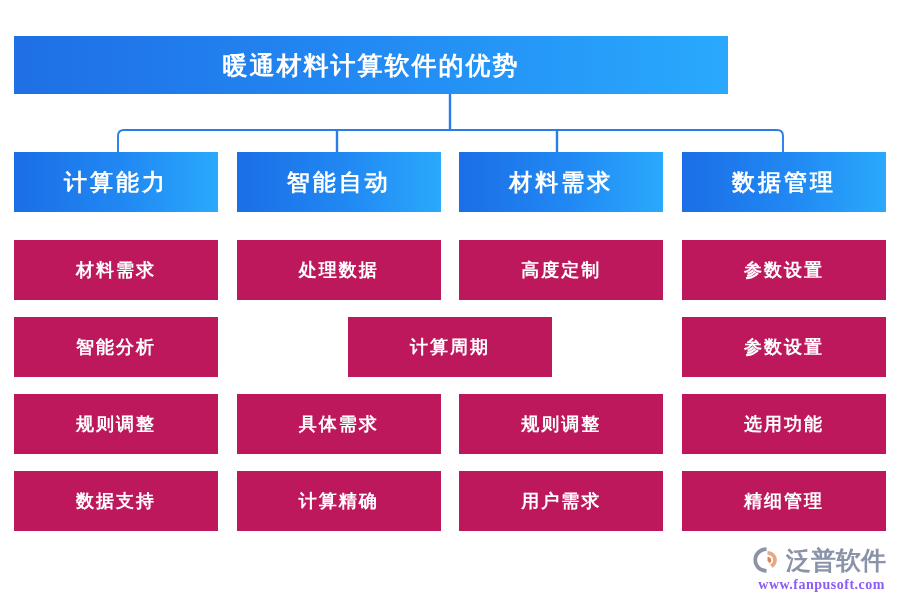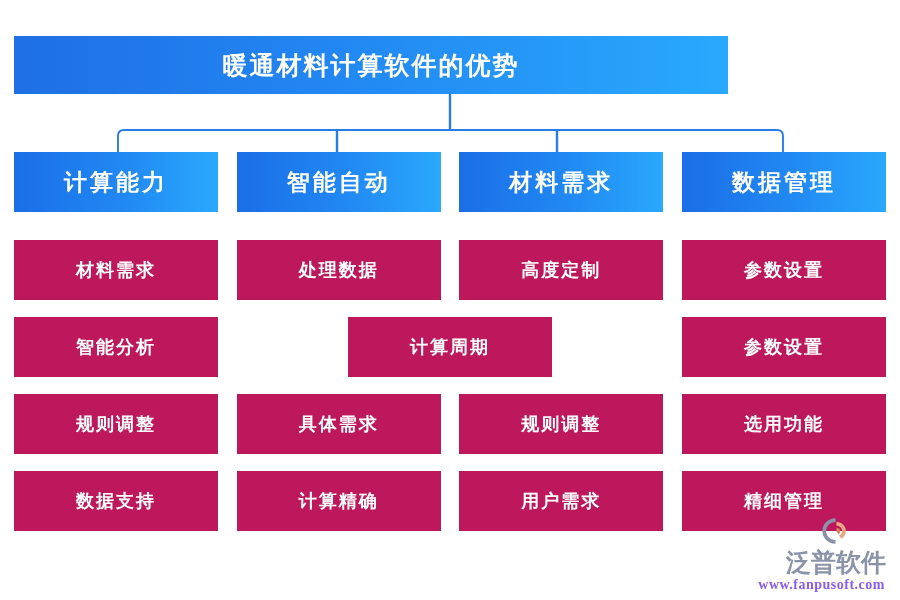--- a/index.html
+++ b/index.html
@@ -114,21 +114,20 @@
     right: 14px;
     bottom: 8px;
     display: flex;
     flex-direction: column;
     align-items: flex-end;
   }
   .logo-top {
     display: flex;
     align-items: center;
     gap: 4px;
-    flex-direction: column;
   }
   .logo-mark {
     width: 30px;
     height: 30px;
     flex: none;
   }
   .logo-name {
     color: #8a93a8;
     font-size: 25px;
     font-weight: bold;

